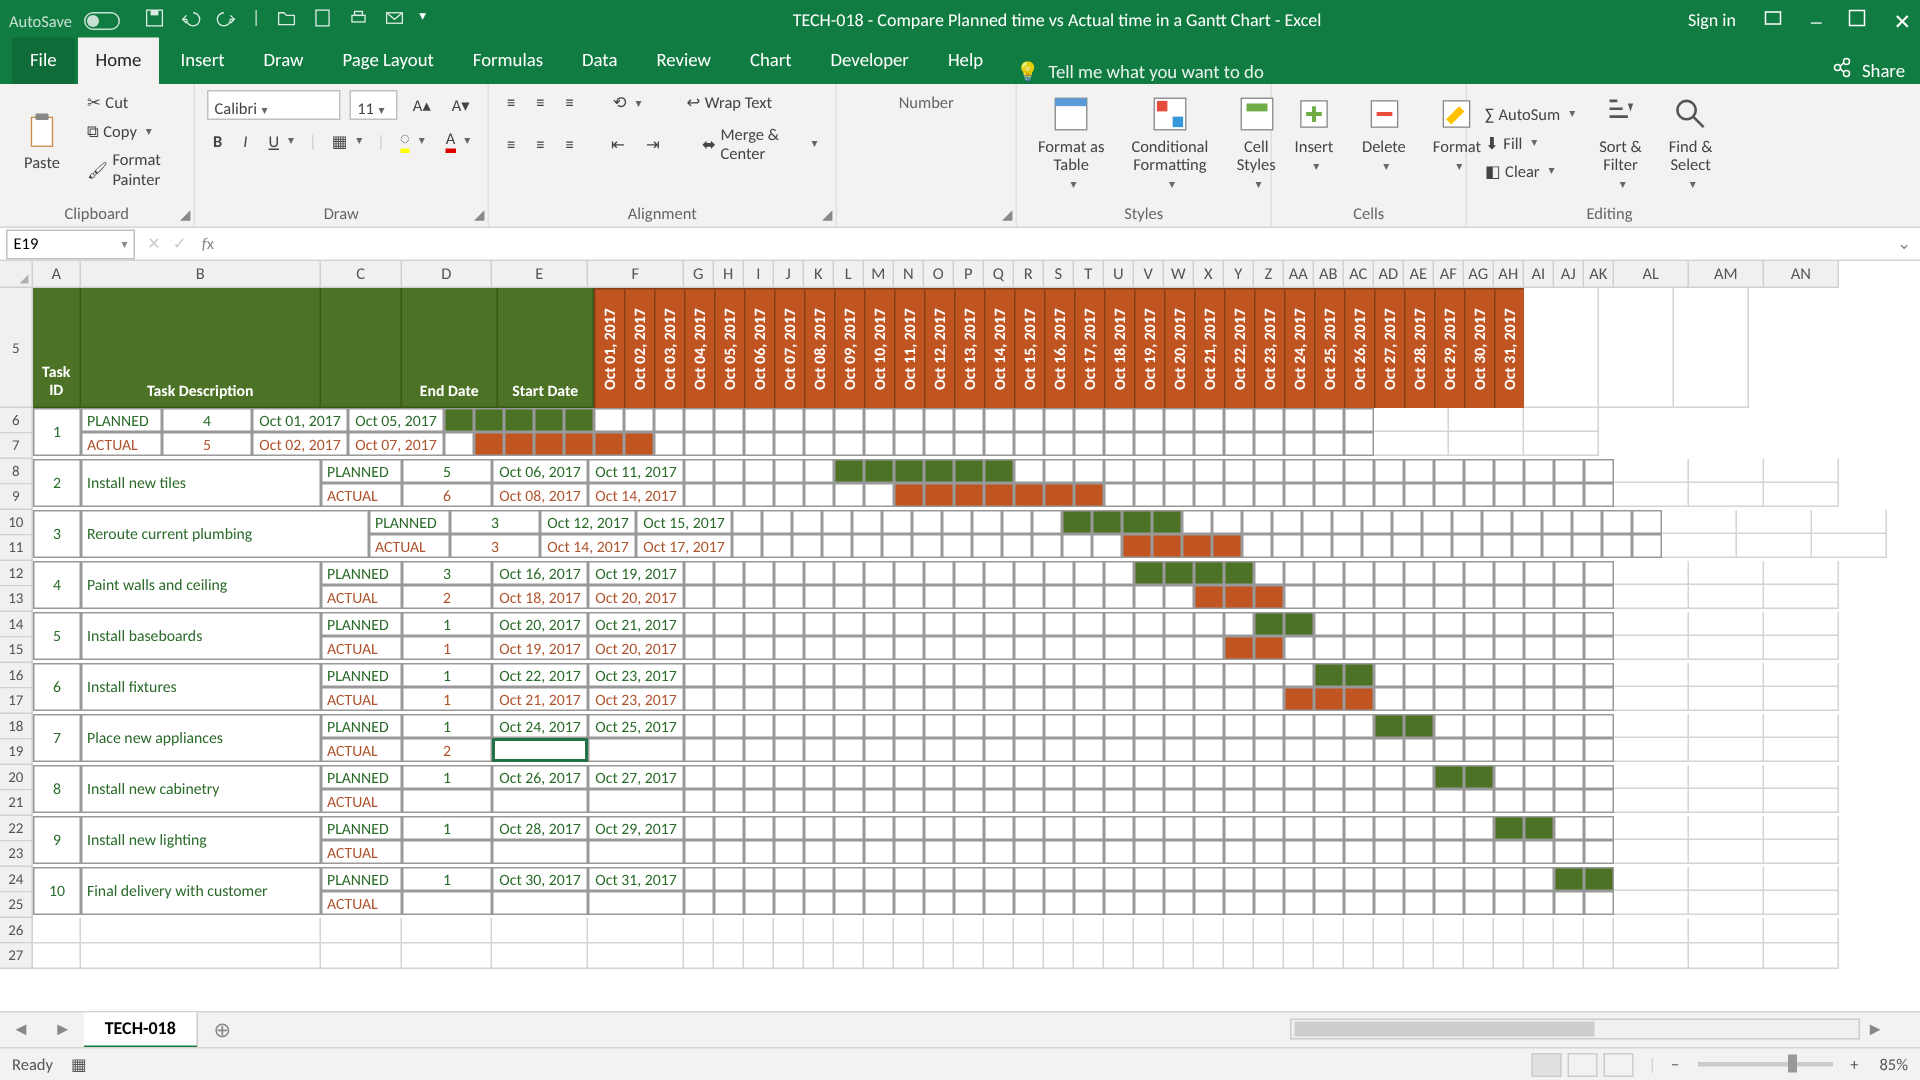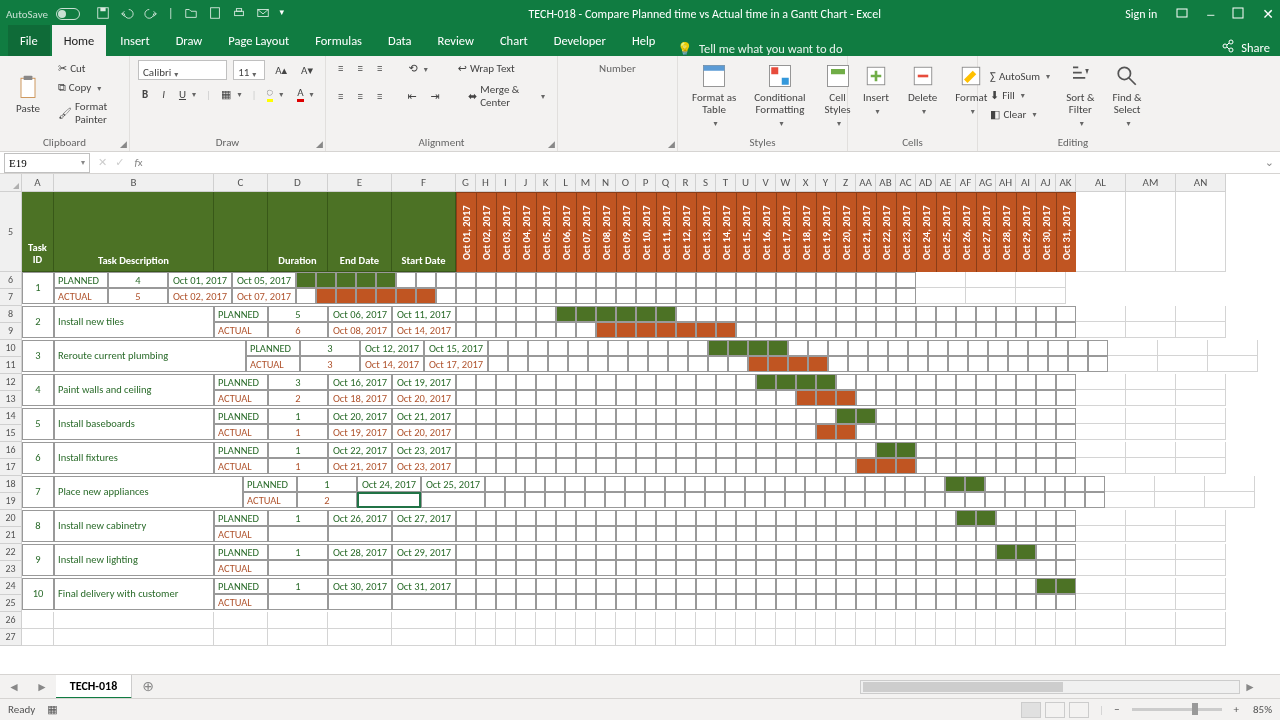--- a/index.html
+++ b/index.html
@@ -32,21 +32,21 @@
 .ctrl { display: flex; align-items: center; gap: 3px; padding: 2px 4px; cursor: pointer; }
 .bigbtn { display: flex; flex-direction: column; align-items: center; gap: 2px; padding: 2px 6px; cursor: pointer; }
 .bigbtn svg { width: 28px; height: 28px; }
 .bigbtn span { font-size: 11px; text-align: center; line-height: 1.1; }
 .selbox { height: 20px; border: 1px solid #c0c0c0; background: #fff; display: flex; align-items: flex-end; padding: 0 4px; font-size: 11px; }
 .drop::after { content: '▾'; font-size: 8px; margin-left: 3px; color: #666; }
 .launcher { position: absolute; bottom: 2px; right: 2px; font-size: 9px; color: #888; }
 
 
 .fbar { height: 22px; border-bottom: 1px solid #d6d4d2; display: flex; align-items: center; background: #fff; }
-.namebox { width: 86px; height: 20px; border: 1px solid #c0c0c0; margin: 0 4px; padding: 0 4px; display: flex; align-items: center; font-size: 11px; font-family: Liberation Serif, serif; }
+.namebox { width: 86px; height: 20px; border: 1px solid #c0c0c0; margin: 0 4px; padding: 0 4px; display: flex; align-items: center; font-size: 11px; }
 .fbar .fx { padding: 0 6px; color: #888; }
 .fbar .fx-cancel, .fbar .fx-ok { color: #ccc; padding: 0 4px; }
 .fbar .formula { flex: 1; padding: 0 4px; }
 .fbar .expand { color: #888; padding: 0 6px; }
 
 
 .grid-wrap { position: absolute; top: 174px; left: 0; right: 0; bottom: 46px; overflow: hidden; background: #fff; }
 .corner { width: 22px; height: 18px; background: #f0f0f0; border-right: 1px solid #d0d0d0; border-bottom: 1px solid #d0d0d0; position: relative; }
 .corner::after { content: ''; position: absolute; right: 2px; bottom: 2px; border-left: 6px solid transparent; border-bottom: 6px solid #b0b0b0; }
 .colhead { height: 18px; background: #f0f0f0; border-right: 1px solid #d0d0d0; border-bottom: 1px solid #d0d0d0; text-align: center; font-size: 11px; color: #555; line-height: 18px; }
@@ -409,21 +409,20 @@
         <div class="colhead" style="width:50px">AL</div>
         <div class="colhead" style="width:50px">AM</div>
         <div class="colhead" style="width:50px">AN</div>
       </div>
       <div style="display:flex">
         <div class="rowhead" style="height:80px;line-height:80px">5</div>
         <div class="hdrcell" style="width:32px;white-space:pre-line;text-align:center;line-height:1.2;padding:0 2px 4px 2px">Task
 ID</div>
         <div class="hdrcell" style="width:160px">Task Description</div>
         <div class="hdrcell" style="width:54px"></div>
-        <div class="hdrcell" style="width:60px">Duration</div>
         <div class="hdrcell" style="width:64px">End Date</div>
         <div class="hdrcell" style="width:64px">Start Date</div>
         <div class="hdrcell vert" style="width:20px">Oct 01, 2017</div>
         <div class="hdrcell vert" style="width:20px">Oct 02, 2017</div>
         <div class="hdrcell vert" style="width:20px">Oct 03, 2017</div>
         <div class="hdrcell vert" style="width:20px">Oct 04, 2017</div>
         <div class="hdrcell vert" style="width:20px">Oct 05, 2017</div>
         <div class="hdrcell vert" style="width:20px">Oct 06, 2017</div>
         <div class="hdrcell vert" style="width:20px">Oct 07, 2017</div>
         <div class="hdrcell vert" style="width:20px">Oct 08, 2017</div>
@@ -992,21 +991,21 @@
             <div class="cell" style="width:50px"></div>
           </div>
         </div>
       </div>
       <div style="display:flex">
         <div style="display:flex;flex-direction:column">
           <div class="rowhead">18</div>
           <div class="rowhead">19</div>
         </div>
         <div class="tc mid" style="width:32px;height:32px;justify-content:center;color:#2a6b2a">7</div>
-        <div class="tc mid" style="width:189px;height:32px;color:#2a6b2a">Place new appliances</div>
+        <div class="tc mid" style="width:160px;height:32px;color:#2a6b2a">Place new appliances</div>
         <div style="display:flex;flex-direction:column">
           <div style="display:flex">
             <div class="tc planned" style="width:54px">PLANNED</div>
             <div class="tc planned" style="width:60px;text-align:center">1</div>
             <div class="tc planned" style="width:64px;text-align:center">Oct 24, 2017</div>
             <div class="tc planned" style="width:64px;text-align:center">Oct 25, 2017</div>
             <div class="gcell"></div>
             <div class="gcell"></div>
             <div class="gcell"></div>
             <div class="gcell"></div>

